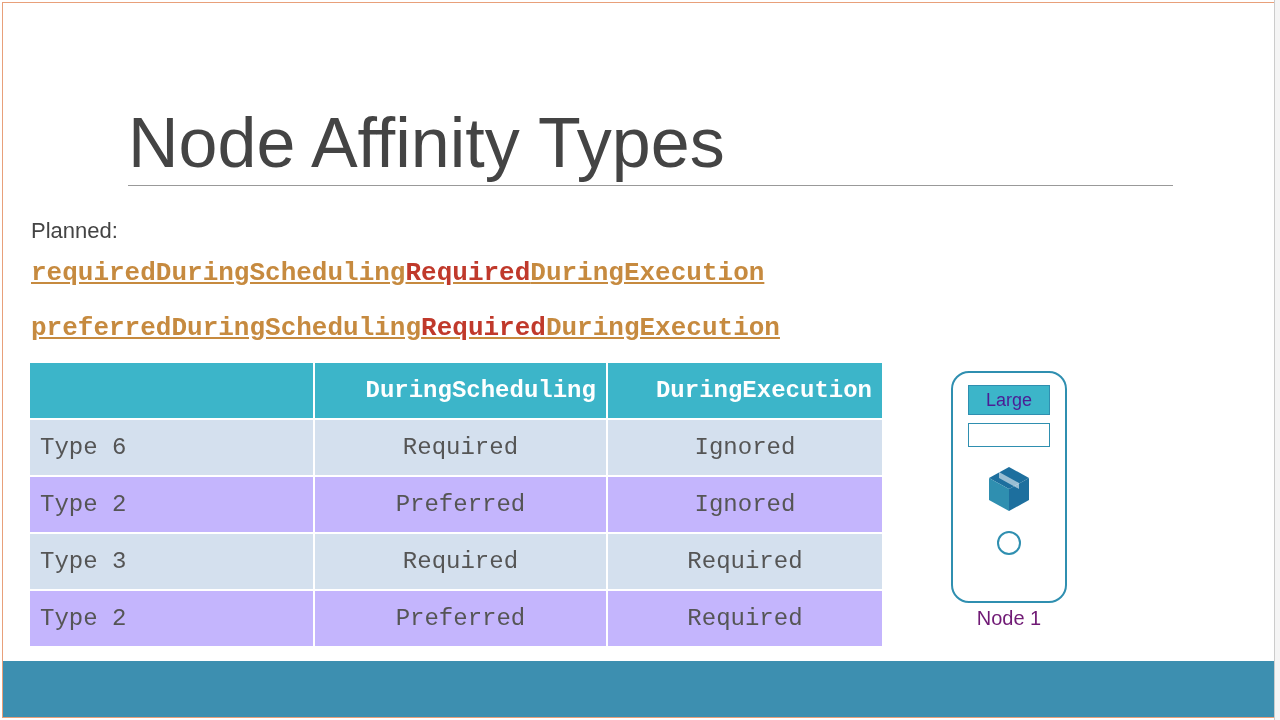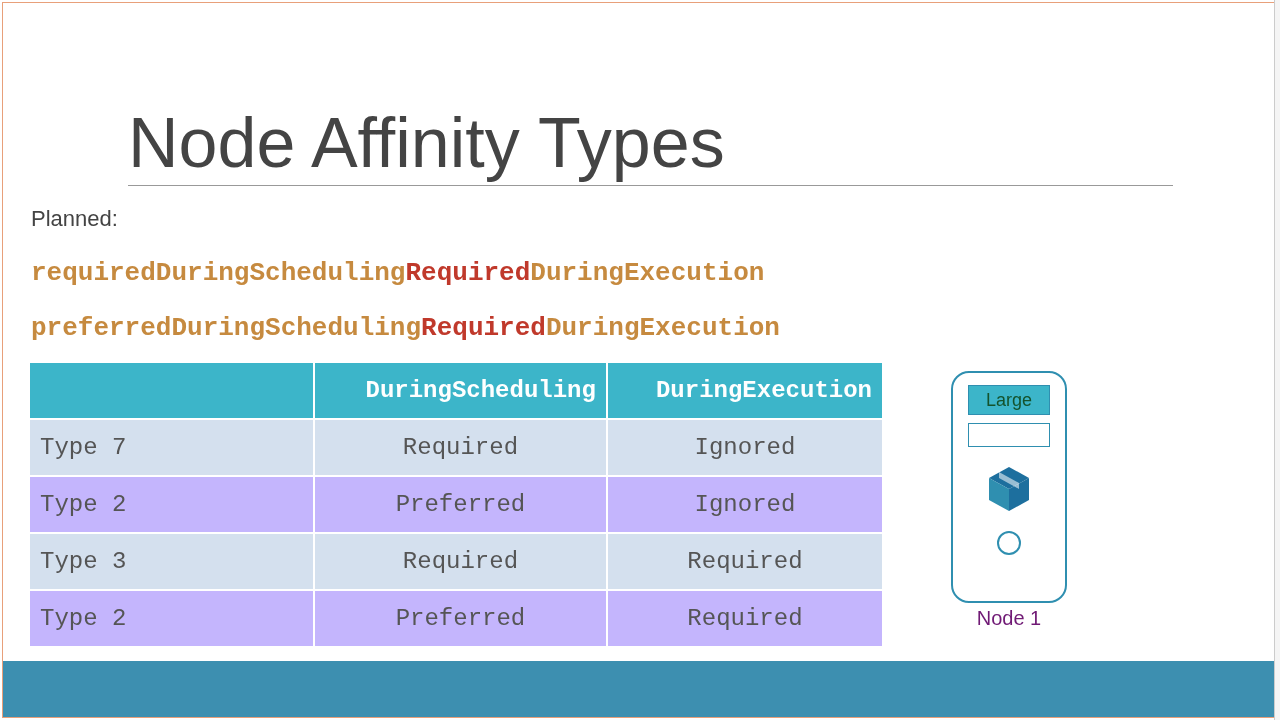--- a/index.html
+++ b/index.html
@@ -34,33 +34,34 @@
   .title-rule {
     position: absolute;
     top: 182px;
     left: 125px;
     width: 1045px;
     height: 1px;
     background: #999;
   }
   .planned-label {
     position: absolute;
-    top: 203px;
+    top: 215px;
     left: 28px;
     font-size: 22px;
     color: #444;
   }
   .code-line {
     position: absolute;
     left: 28px;
     font-family: "Courier New", monospace;
     font-size: 26px;
     font-weight: bold;
     color: #c68a3f;
     white-space: pre;
+    text-decoration: underline;
   }
   .code-line .hl { color: #c0392b; }
   .line1 { top: 255px; }
   .line2 { top: 310px; }
 
   .table {
     position: absolute;
     top: 360px;
     left: 27px;
     width: 852px;
@@ -101,21 +102,21 @@
     background: #fff;
     display: flex;
     flex-direction: column;
     align-items: center;
     padding-top: 12px;
   }
   .node-badge {
     width: 82px;
     height: 30px;
     background: #3cb5c9;
-    color: #14532d;
+    color: #4c1d95;
     border: 1.5px solid #2f8fb0;
     display: flex;
     align-items: center;
     justify-content: center;
     font-size: 18px;
     font-family: "Segoe UI", Arial, sans-serif;
   }
   .node-slot {
     margin-top: 8px;
     width: 82px;
@@ -168,21 +169,21 @@
   <table class="table">
     <thead>
       <tr>
         <th class="empty"></th>
         <th>DuringScheduling</th>
         <th>DuringExecution</th>
       </tr>
     </thead>
     <tbody>
       <tr class="row-a">
-        <td class="rowlabel">Type 7</td>
+        <td class="rowlabel">Type 6</td>
         <td class="val">Required</td>
         <td class="val">Ignored</td>
       </tr>
       <tr class="row-b">
         <td class="rowlabel">Type 2</td>
         <td class="val">Preferred</td>
         <td class="val">Ignored</td>
       </tr>
       <tr class="row-a">
         <td class="rowlabel">Type 3</td>

